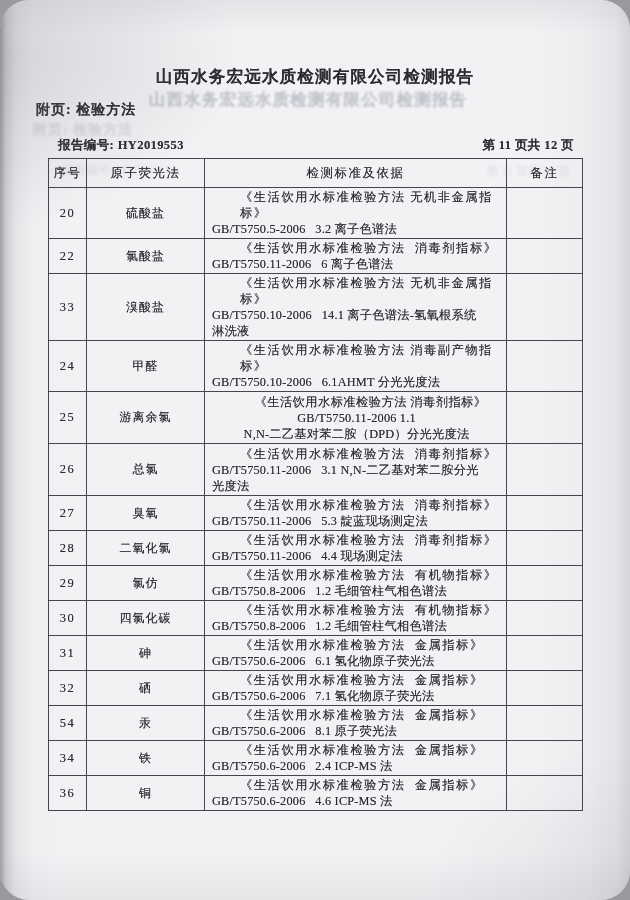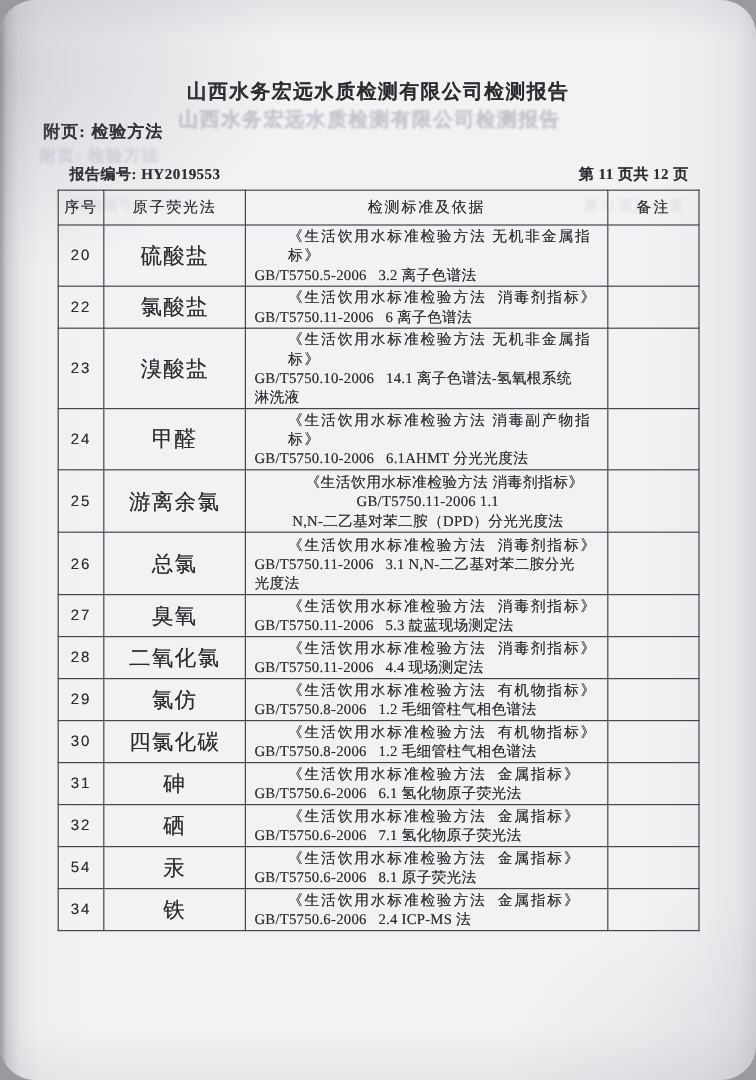--- a/index.html
+++ b/index.html
@@ -46,22 +46,22 @@
   }
   table.methods,table.methods th,table.methods td{
     border:1px solid #45454d;
   }
   table.methods{border:1.6px solid #3a3a42;}
   th,td{padding:0;vertical-align:middle;font-weight:normal;}
   thead tr{height:29px;}
   th{font-size:12.5px;letter-spacing:1.5px;text-align:center;}
   tbody tr{height:34px;}
   tbody tr.tall{height:52px;}
-  td.no-cell{text-align:center;font-size:12.5px;letter-spacing:1.5px;font-family:Liberation Sans, sans-serif;}
-  td.item-cell{text-align:center;font-size:18px;letter-spacing:1px;}
+  td.no-cell{text-align:center;font-size:12.5px;letter-spacing:1.5px;font-family:Liberation Serif, serif;}
+  td.item-cell{text-align:center;font-size:12px;letter-spacing:1px;}
   td.std-cell{padding:1px 5px 1px 7px;font-size:12.3px;}
   td.std-cell .std-line{line-height:16px;white-space:pre-wrap;letter-spacing:.2px;}
   td.std-cell .std-line.first{letter-spacing:1.5px;margin-left:28px;}
   td.std-cell.center{text-align:center;}
   td.std-cell.center .std-line.first{letter-spacing:.4px;}
   td.remark-cell{}
   .doc-text{text-shadow:0 0 .45px rgba(40,40,48,.55);}
 </style>
 </head>
 <body>
@@ -106,21 +106,21 @@
         <tr>
           <td class="no-cell">22</td>
           <td class="item-cell">氯酸盐</td>
           <td class="std-cell">
             <div class="std-line first">《生活饮用水标准检验方法  消毒剂指标》</div>
             <div class="std-line">GB/T5750.11-2006   6 离子色谱法</div>
           </td>
           <td class="remark-cell"></td>
         </tr>
         <tr class="tall">
-          <td class="no-cell">23</td>
+          <td class="no-cell">33</td>
           <td class="item-cell">溴酸盐</td>
           <td class="std-cell">
             <div class="std-line first">《生活饮用水标准检验方法 无机非金属指标》</div>
             <div class="std-line">GB/T5750.10-2006   14.1 离子色谱法-氢氧根系统</div>
             <div class="std-line">淋洗液</div>
           </td>
           <td class="remark-cell"></td>
         </tr>
         <tr>
           <td class="no-cell">24</td>
@@ -216,17 +216,26 @@
         </tr>
         <tr>
           <td class="no-cell">34</td>
           <td class="item-cell">铁</td>
           <td class="std-cell">
             <div class="std-line first">《生活饮用水标准检验方法  金属指标》</div>
             <div class="std-line">GB/T5750.6-2006   2.4 ICP-MS 法</div>
           </td>
           <td class="remark-cell"></td>
         </tr>
+        <tr>
+          <td class="no-cell">36</td>
+          <td class="item-cell">铜</td>
+          <td class="std-cell">
+            <div class="std-line first">《生活饮用水标准检验方法  金属指标》</div>
+            <div class="std-line">GB/T5750.6-2006   4.6 ICP-MS 法</div>
+          </td>
+          <td class="remark-cell"></td>
+        </tr>
       </tbody>
   </table>
 
   <div class="scan-shading"></div>
 </div>
 
 </body></html>

